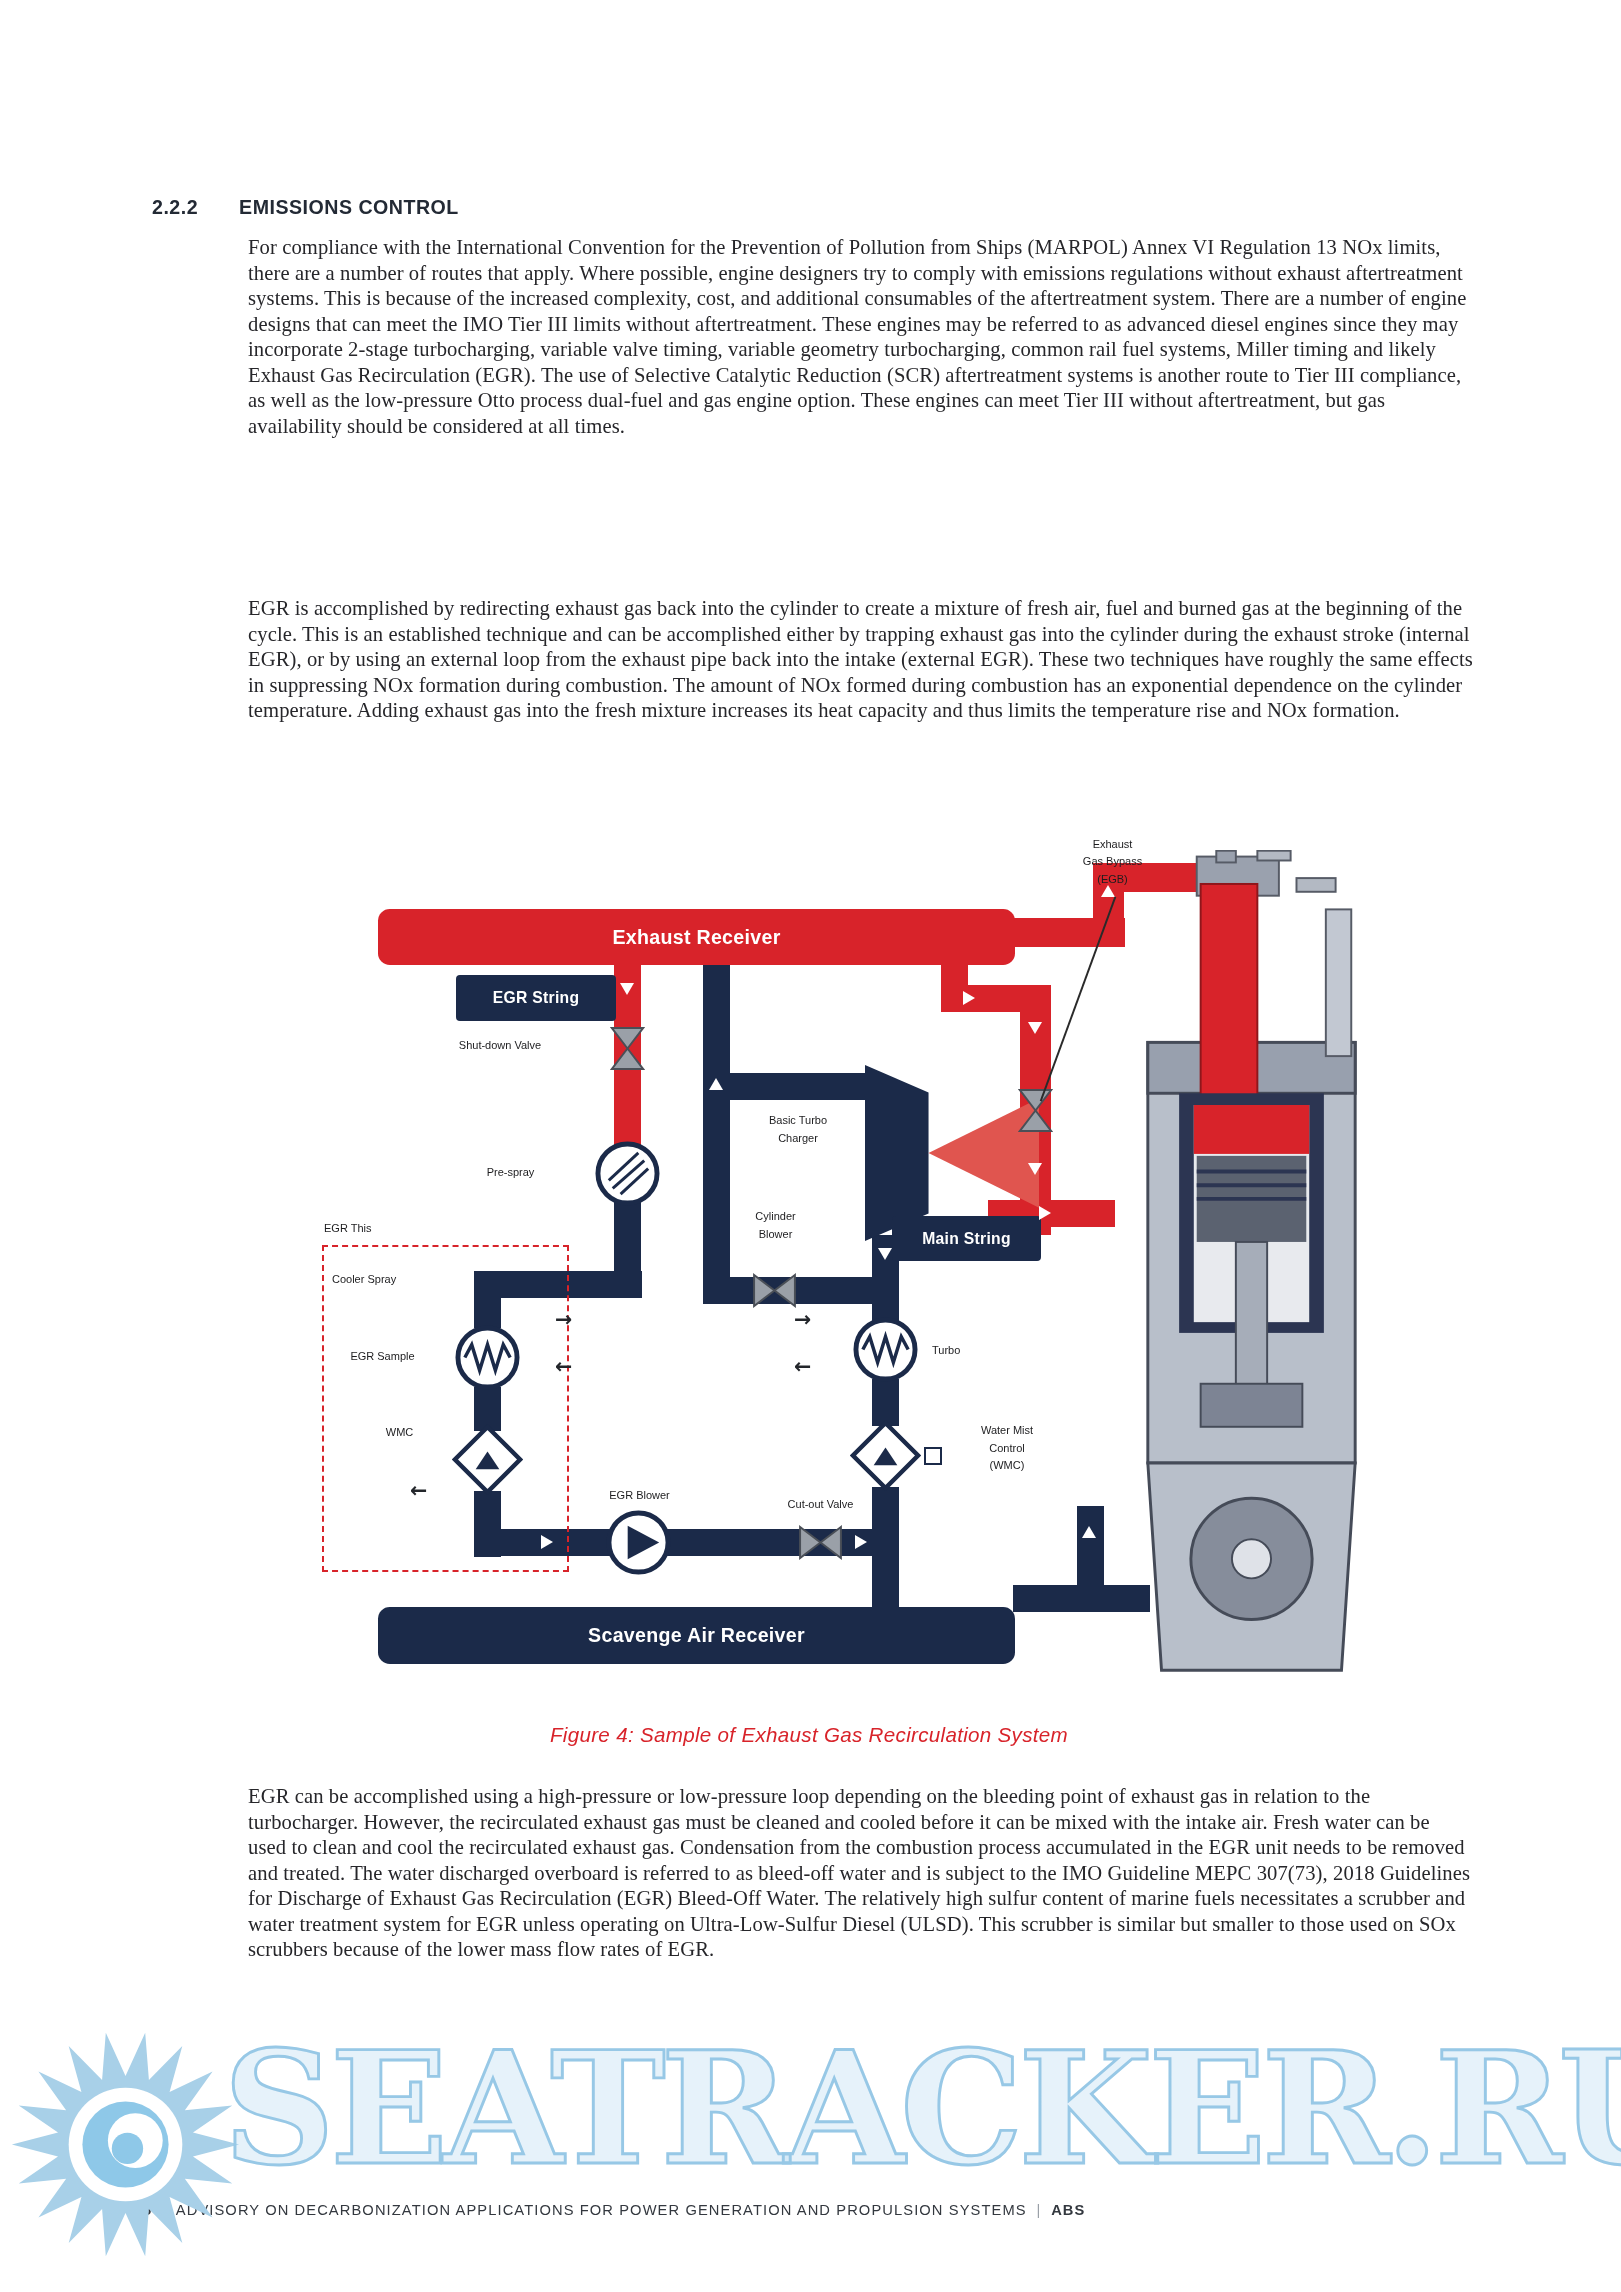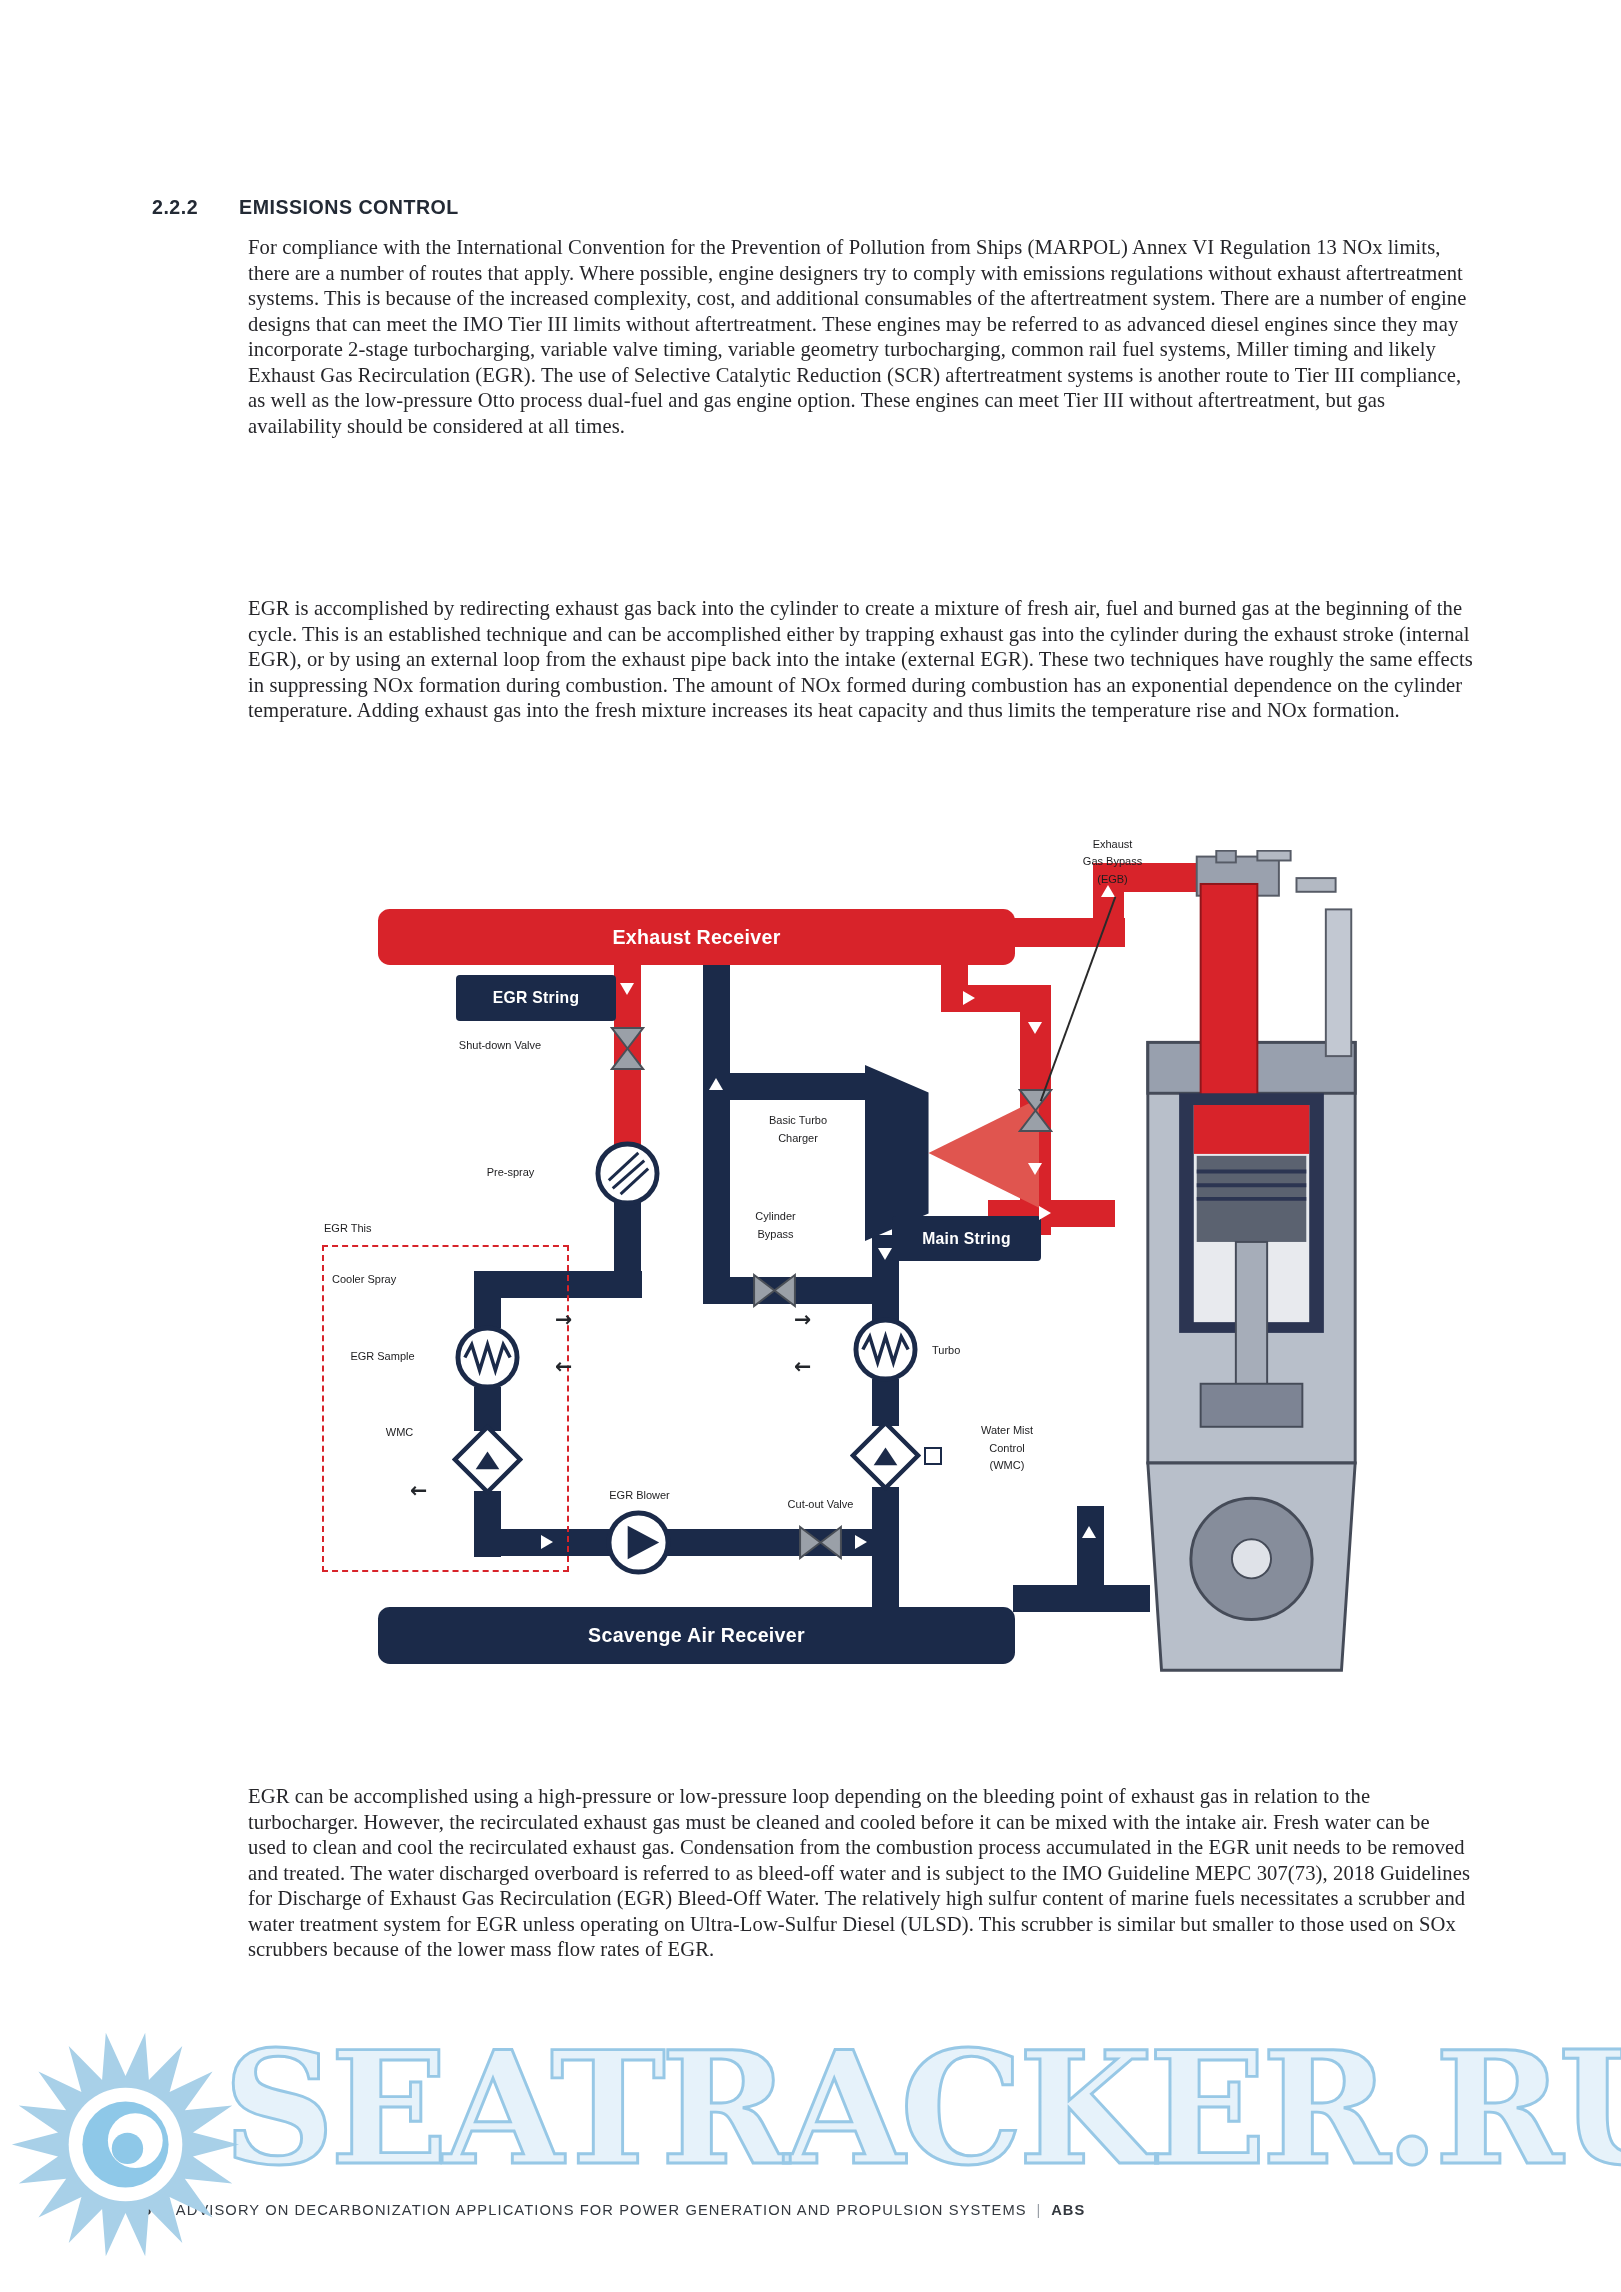--- a/index.html
+++ b/index.html
@@ -206,33 +206,34 @@
     </svg>
 
     <div class="dlabel t-center" style="left:774px;top:7.8px;width:147px">Exhaust
 Gas Bypass
 (EGB)</div>
     <div class="dlabel t-right" style="left:137px;top:209px;width:196px">Shut-down Valve</div>
     <div class="dlabel t-right" style="left:167px;top:336px;width:157px">Pre-spray</div>
     <div class="dlabel t-center" style="left:478px;top:284px;width:110px">Basic Turbo
 Charger</div>
     <div class="dlabel t-center" style="left:459px;top:380px;width:103px">Cylinder
-Bypass</div>
+Blower</div>
     <div class="dlabel" style="left:59px;top:392px;width:118px">EGR This</div>
     <div class="dlabel" style="left:67px;top:443px;width:127px">Cooler Spray</div>
     <div class="dlabel t-right" style="left:54px;top:520px;width:127px">EGR Sample</div>
     <div class="dlabel t-right" style="left:93px;top:596px;width:83px">WMC</div>
     <div class="dlabel" style="left:667px;top:514px;width:88px">Turbo</div>
     <div class="dlabel t-center" style="left:676px;top:594px;width:132px">Water Mist
 Control
 (WMC)</div>
     <div class="dlabel t-center" style="left:312px;top:659px;width:125px">EGR Blower</div>
     <div class="dlabel t-center" style="left:488px;top:668px;width:135px">Cut-out Valve</div>
   </div>
 
+  <div class="fig-caption">Figure 4: Sample of Exhaust Gas Recirculation System</div>
 
   <p class="body-text p3">EGR can be accomplished using a high-pressure or low-pressure loop depending on the bleeding point of exhaust gas in relation to the turbocharger. However, the recirculated exhaust gas must be cleaned and cooled before it can be mixed with the intake air. Fresh water can be used to clean and cool the recirculated exhaust gas. Condensation from the combustion process accumulated in the EGR unit needs to be removed and treated. The water discharged overboard is referred to as bleed-off water and is subject to the IMO Guideline MEPC 307(73), 2018 Guidelines for Discharge of Exhaust Gas Recirculation (EGR) Bleed-Off Water. The relatively high sulfur content of marine fuels necessitates a scrubber and water treatment system for EGR unless operating on Ultra-Low-Sulfur Diesel (ULSD). This scrubber is similar but smaller to those used on SOx scrubbers because of the lower mass flow rates of EGR.</p>
 
   <div class="footer">
     <span class="pg">8</span>
     <span class="sep">|</span>
     <span class="ftxt">ADVISORY ON DECARBONIZATION APPLICATIONS FOR POWER GENERATION AND PROPULSION SYSTEMS</span>
     <span class="sep">|</span>
     <span class="brand">ABS</span>
   </div>

